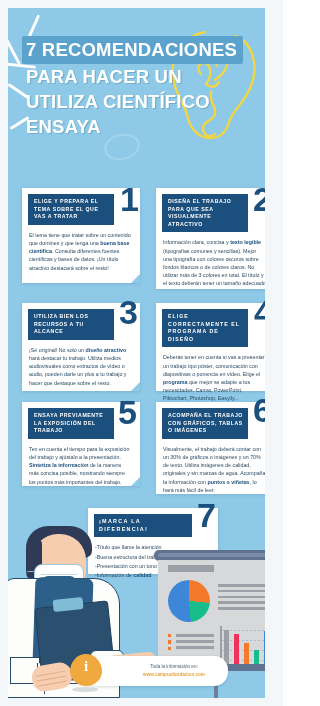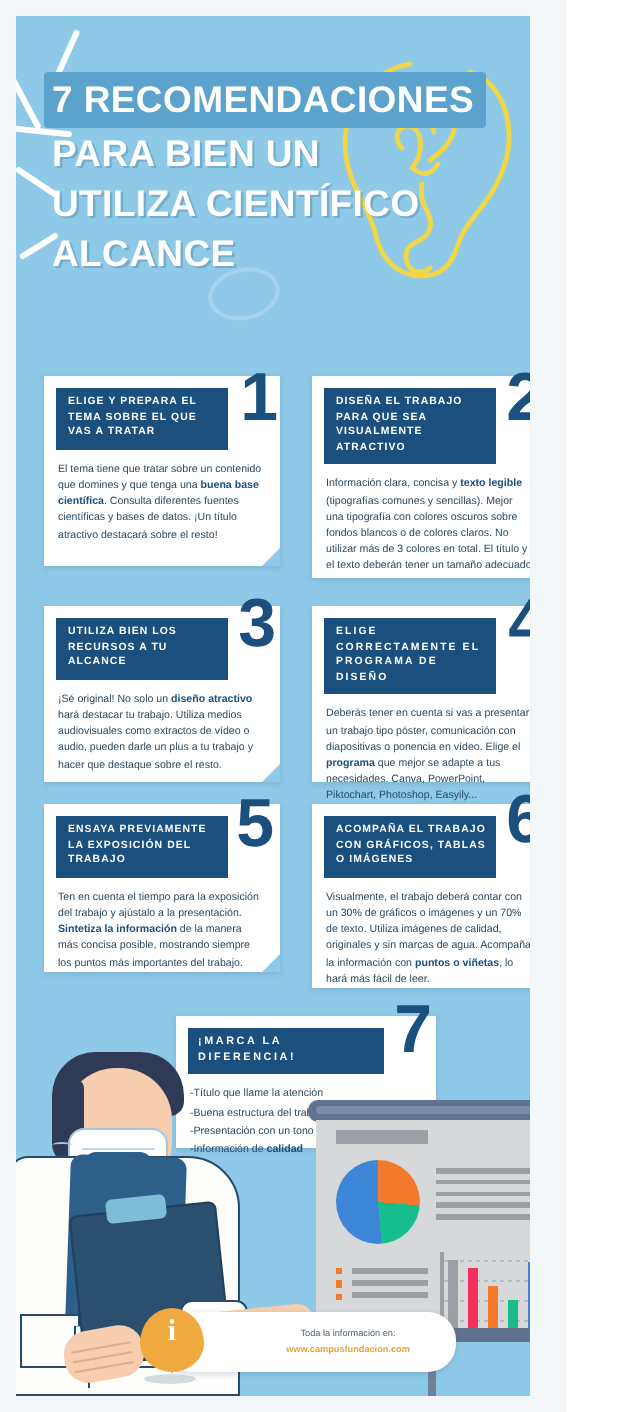--- a/index.html
+++ b/index.html
@@ -260,23 +260,23 @@
                    C38 116 30 108 27 96 C24 82 14 72 12 56 C9 34 22 14 44 10"></path>
           <path d="M40 52 C34 46 40 38 46 42 C51 46 50 56 45 62"></path>
           <path d="M56 44 C52 34 64 30 66 38 C68 46 60 54 54 58"></path>
           <path d="M45 62 C50 66 54 66 58 60"></path>
           <path d="M50 70 C48 82 56 84 54 92 C52 100 42 98 42 106 C42 114 50 116 54 112"></path>
         </g>
       </svg>
 
       <div class="title-wrap">
         <span class="t-line hl">7 RECOMENDACIONES</span>
-        <span class="t-line pad">PARA BIEN UN</span>
+        <span class="t-line pad">PARA HACER UN</span>
         <span class="t-line pad">UTILIZA CIENTÍFICO</span>
-        <span class="t-line pad">ALCANCE</span>
+        <span class="t-line pad">ENSAYA</span>
       </div>
       <span class="stamp"></span>
     </div>
 
     <div class="card" id="card1">
       <div class="num">1</div>
       <div class="card-head">ELIGE Y PREPARA EL TEMA SOBRE EL QUE VAS A TRATAR</div>
       <div class="card-body">
         <span>El tema tiene que tratar sobre un contenido que domines y que tenga una </span><b>buena base científica</b><span>. Consulta diferentes fuentes científicas y bases de datos. ¡Un título atractivo destacará sobre el resto!</span>
       </div>

